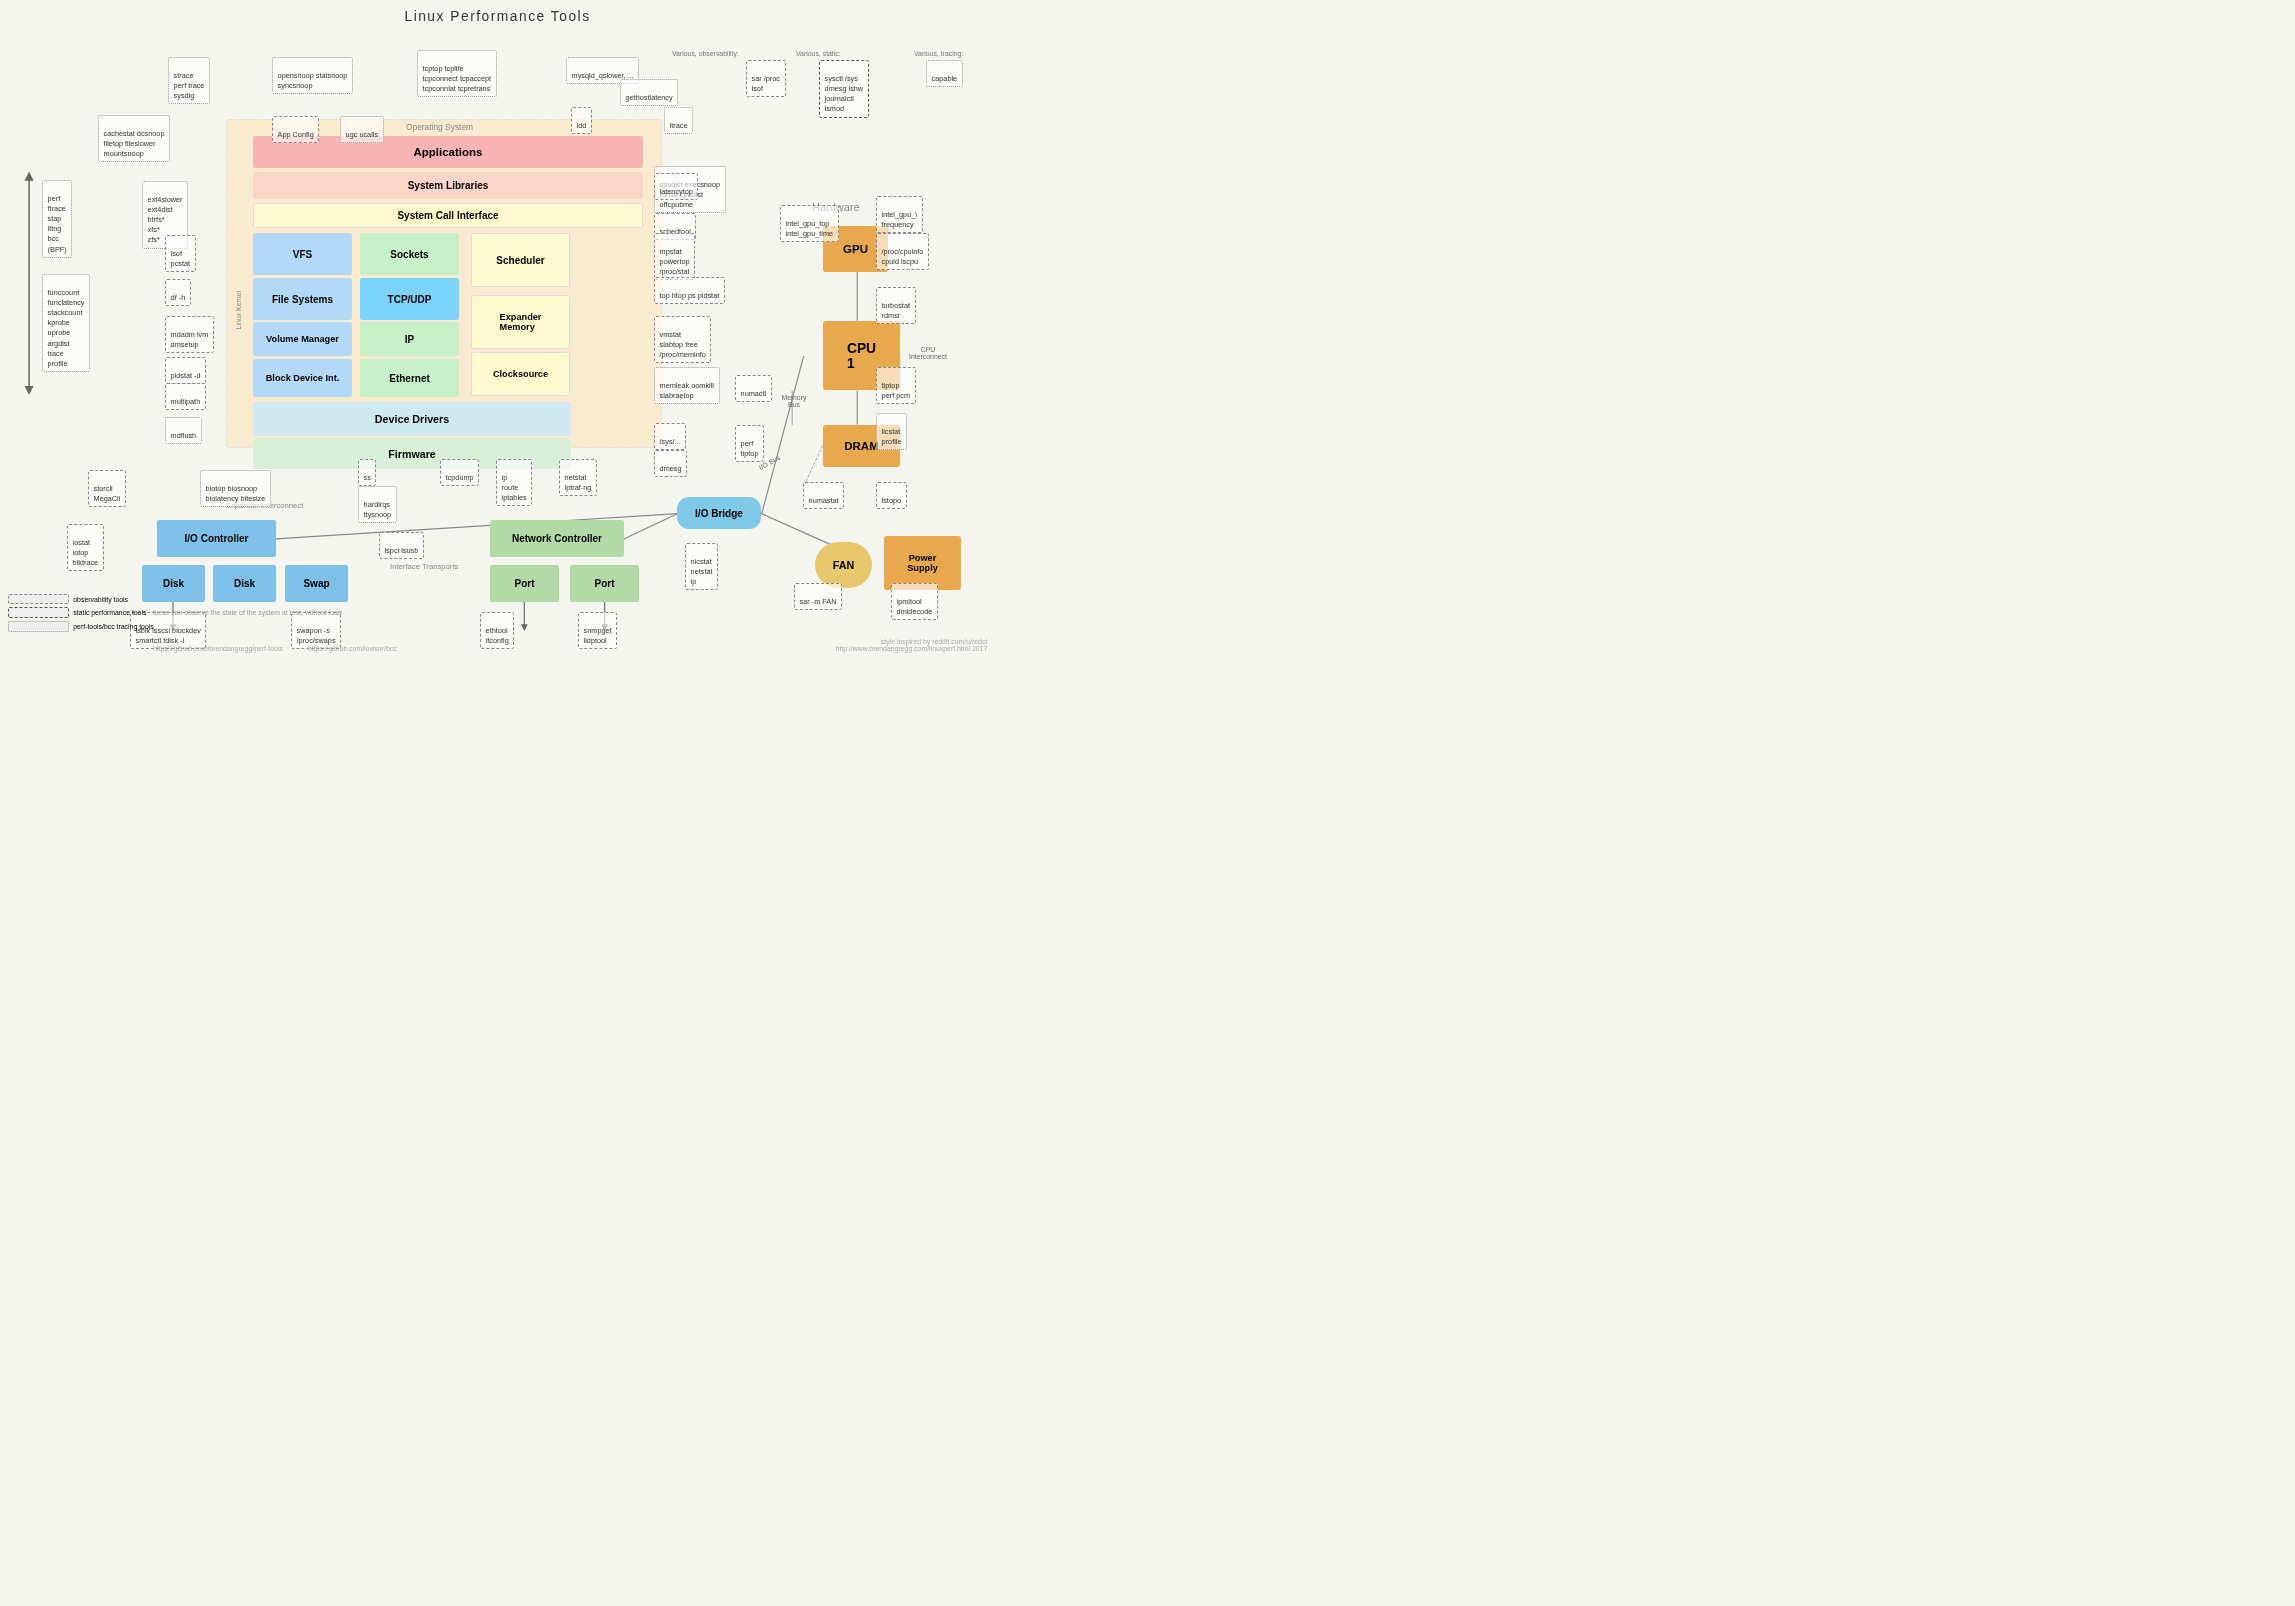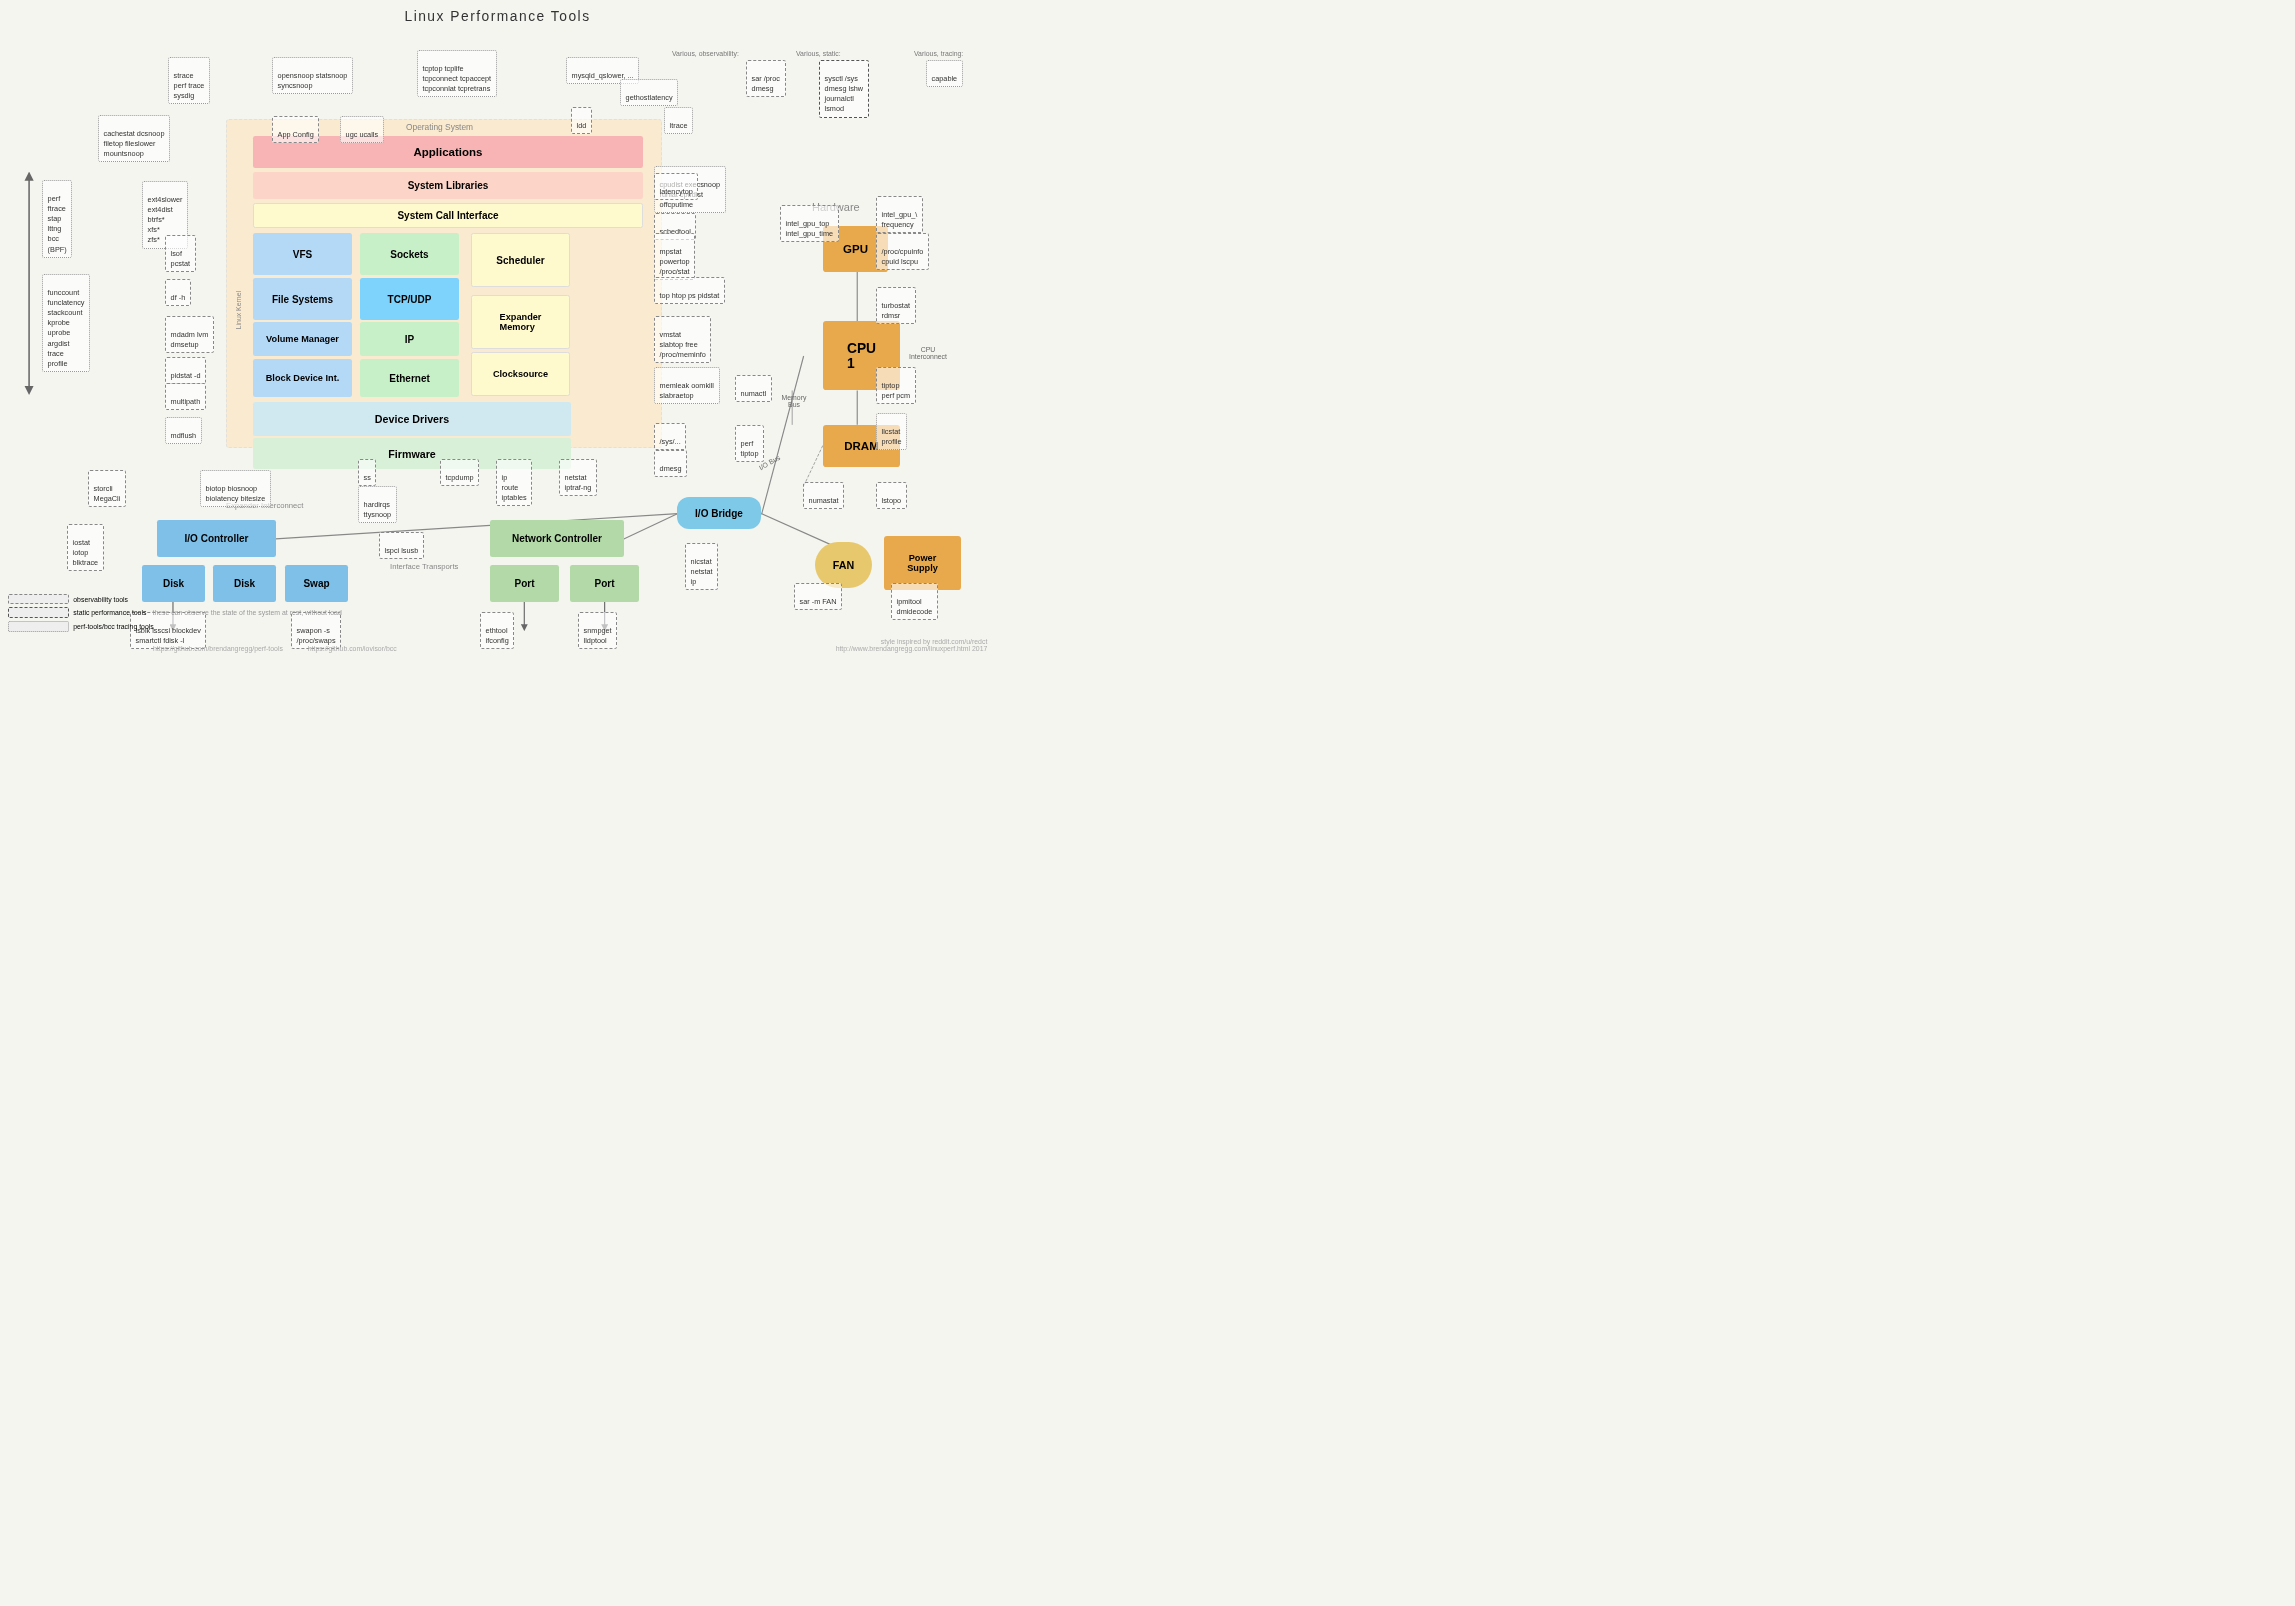--- a/index.html
+++ b/index.html
@@ -830,21 +830,21 @@
 argdist
 trace
 profile</span>
   </div>
 
   <div class="various-label" style="left:672px;top:50px;">
     <span>Various, observability:</span>
   </div>
   <div class="tool-label obs" style="left:746px;top:60px;white-space:pre-line;">
     <span>sar /proc
-dmesg</span>
+lsof</span>
   </div>
   <div class="various-label" style="left:796px;top:50px;">
     <span>Various, static:</span>
   </div>
   <div class="tool-label static" style="left:819px;top:60px;white-space:pre-line;">
     <span>sysctl /sys
 dmesg lshw
 journalctl
 lsmod</span>
   </div>

